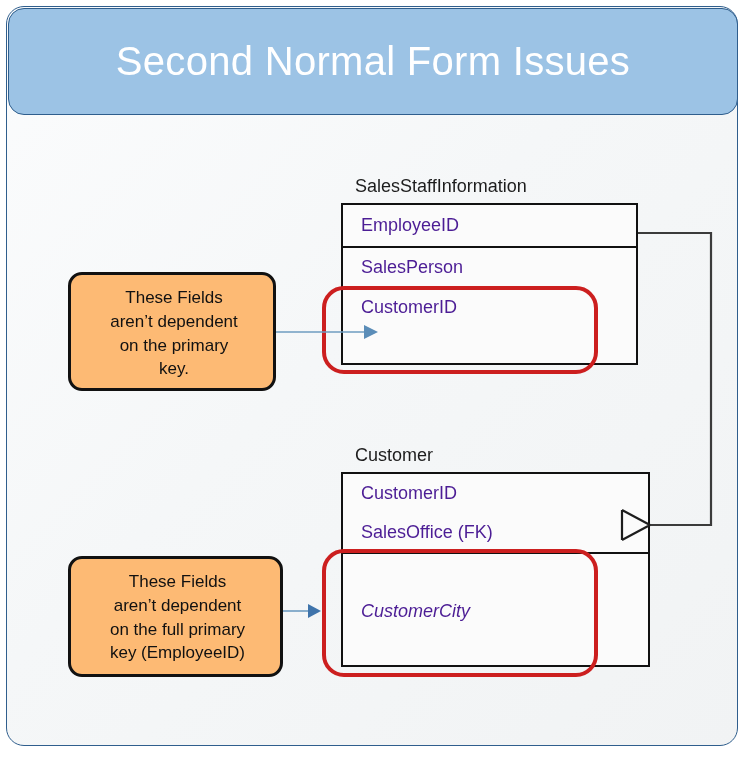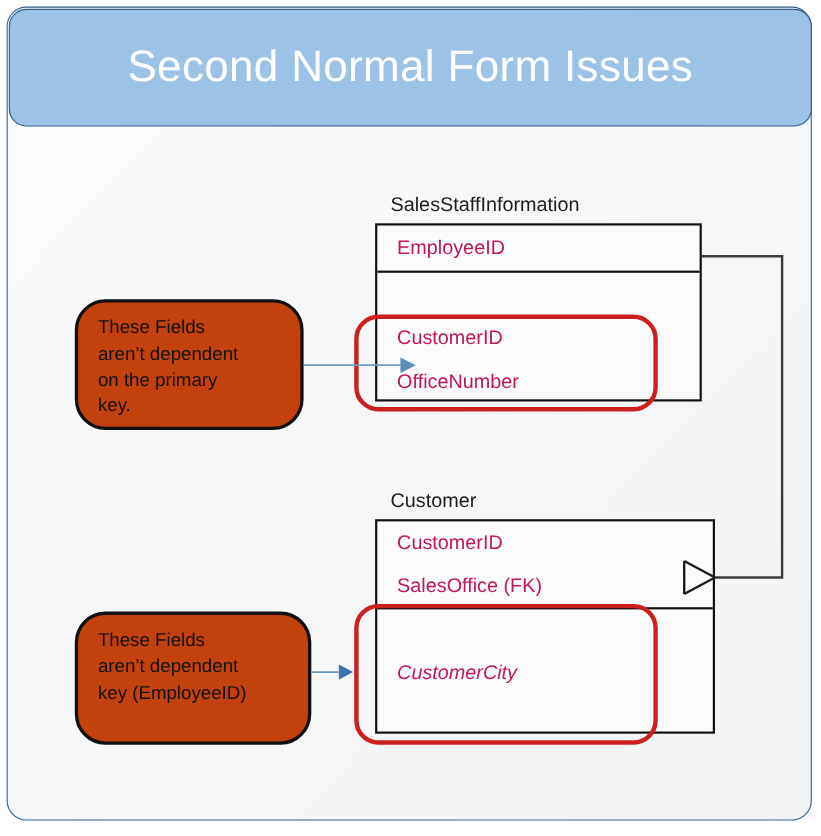--- a/index.html
+++ b/index.html
@@ -52,20 +52,21 @@
     white-space: nowrap;
   }
 
   
   #diagram-canvas {
     position: absolute;
     left: 0;
     top: 0;
     width: 746px;
     height: 760px;
+    text-align: center;
   }
 
   
   .entity {
     position: absolute;
   }
   .entity-title {
     position: absolute;
     left: 14px;
     top: -27px;
@@ -83,21 +84,21 @@
   }
   .entity-row {
     position: absolute;
     left: 0;
     width: 100%;
     display: flex;
     align-items: center;
     box-sizing: border-box;
     padding-left: 18px;
     font-size: 18px;
-    color: #be185d;
+    color: #4c1d95;
     white-space: nowrap;
   }
   .row-sep {
     position: absolute;
     left: 0;
     width: 100%;
     height: 0;
     border-top: 2px solid #111111;
   }
 
@@ -117,22 +118,22 @@
     box-sizing: border-box;
     background: transparent;
   }
   #red-highlight-1 { left: 322px; top: 286px; width: 276px; height: 88px; }
   #red-highlight-2 { left: 322px; top: 549px; width: 276px; height: 128px; }
 
   
   .callout {
     position: absolute;
     border: 3px solid #111111;
-    border-radius: 28px;
-    background: #c2410c;
+    border-radius: 14px;
+    background: #fdba74;
     box-sizing: border-box;
     padding: 11px 14px 10px 18px;
     font-size: 17px;
     line-height: 1.40;
     color: #111111;
   }
   #callout-1 { left: 68px; top: 272px; width: 208px; height: 119px; }
   #callout-2 { left: 68px; top: 556px; width: 215px; height: 121px; }
 
   
@@ -154,22 +155,22 @@
   <div id="title-text">Second Normal Form Issues</div>
 </div>
 
 <div id="diagram-canvas">
 
   <div class="entity" id="entity-salesstaff">
     <div class="entity-title">SalesStaffInformation</div>
     <div class="entity-box">
       <div class="entity-row" style="top:0px;height:41px;">EmployeeID</div>
       <div class="row-sep" style="top:41px;"></div>
+      <div class="entity-row" style="top:42px;height:40px;">SalesPerson</div>
       <div class="entity-row" style="top:82px;height:40px;">CustomerID</div>
-      <div class="entity-row" style="top:122px;height:40px;">OfficeNumber</div>
     </div>
   </div>
 
   <div class="entity" id="entity-customer">
     <div class="entity-title">Customer</div>
     <div class="entity-box">
       <div class="entity-row" style="top:0px;height:39px;">CustomerID</div>
       <div class="entity-row" style="top:39px;height:39px;">SalesOffice (FK)</div>
       <div class="row-sep" style="top:78px;"></div>
       <div class="entity-row" style="top:118px;height:39px;font-style:italic;">CustomerCity</div>
@@ -182,20 +183,21 @@
   <div class="callout" id="callout-1">
     <div>These Fields</div>
     <div>aren’t dependent</div>
     <div>on the primary</div>
     <div>key.</div>
   </div>
 
   <div class="callout" id="callout-2">
     <div>These Fields</div>
     <div>aren’t dependent</div>
+    <div>on the full primary</div>
     <div>key (EmployeeID)</div>
   </div>
 
   <svg id="connector-layer" viewBox="0 0 746 760" width="746" height="760">
 
     <g>
       <path d="M 638 233 L 711 233 L 711 525 L 650 525" fill="none" stroke="#3b3b3b" stroke-width="2.2"></path>
 
       <path d="M 650 525 L 622 510 M 650 525 L 622 540 M 622 510 L 622 540" fill="none" stroke="#1d1d1d" stroke-width="2.2"></path>
     </g>

